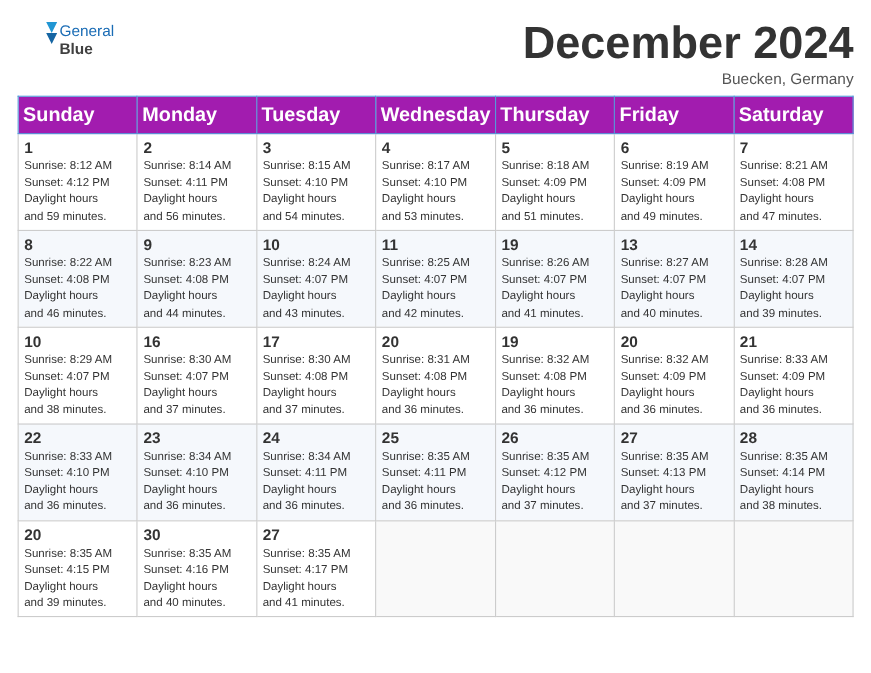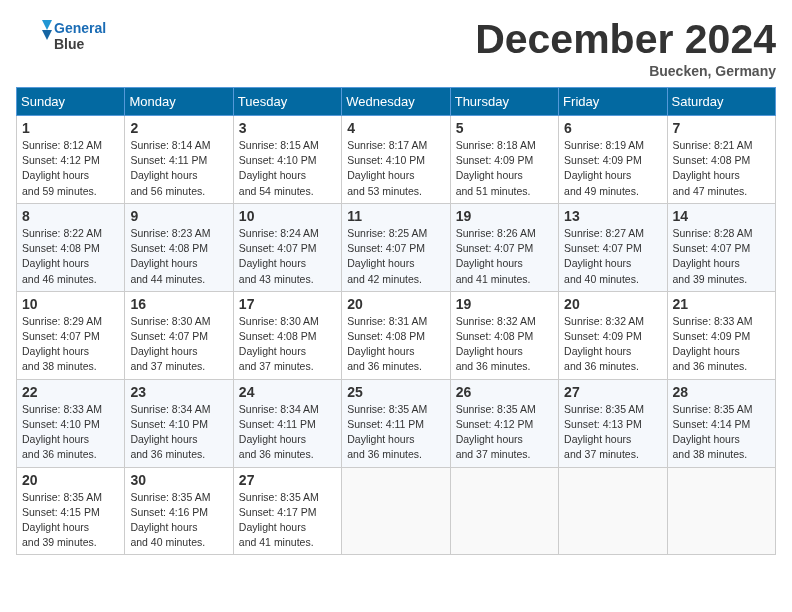--- a/index.html
+++ b/index.html
@@ -22,33 +22,33 @@
       gap: 4px;
     }
     .title-block { text-align: right; }
     .title-block h1 {
       font-size: 41px;
       font-weight: bold;
       color: #333;
     }
     .title-block h2 {
       font-size: 14px;
-      font-weight: bold;
+      font-weight: normal;
       color: #555;
     }
     .calendar {
       width: 100%;
       border-collapse: collapse;
       border: 1px solid #ccc;
     }
     .calendar thead tr th {
-      background: #0369a1;
+      background: #a21caf;
       color: #fff;
-      font-size: 13px;
-      font-weight: normal;
+      font-size: 18px;
+      font-weight: bold;
       padding: 6px 4px;
       text-align: left;
       border: 1px solid #5599d9;
     }
     .calendar tbody tr td {
       vertical-align: top;
       border: 1px solid #ccc;
       padding: 4px 5px;
       font-size: 10.5px;
       color: #333;
@@ -75,21 +75,21 @@
 <body>
 
 <div class="header">
   <div class="logo">
   <div style="display:flex;align-items:center;gap:2px">
     <svg width="36" height="40" viewBox="0 0 36 40">
       <polygon points="26,4 36,4 31,14" fill="#2196d3"></polygon>
       <polygon points="26,14 36,14 31,24" fill="#1565a3"></polygon>
     </svg>
     <div style="line-height:1.15">
-      <div style="font-size:14px;font-weight:bold;color:#1a6cb5">General</div>
+      <div style="font-size:14px;font-weight:normal;color:#1a6cb5">General</div>
       <div style="font-size:14px;font-weight:bold;color:#404040">Blue</div>
     </div>
   </div>
 </div>
   <div class="title-block">
     <h1>December 2024</h1>
     <h2>Buecken, Germany</h2>
   </div>
 </div>
 

